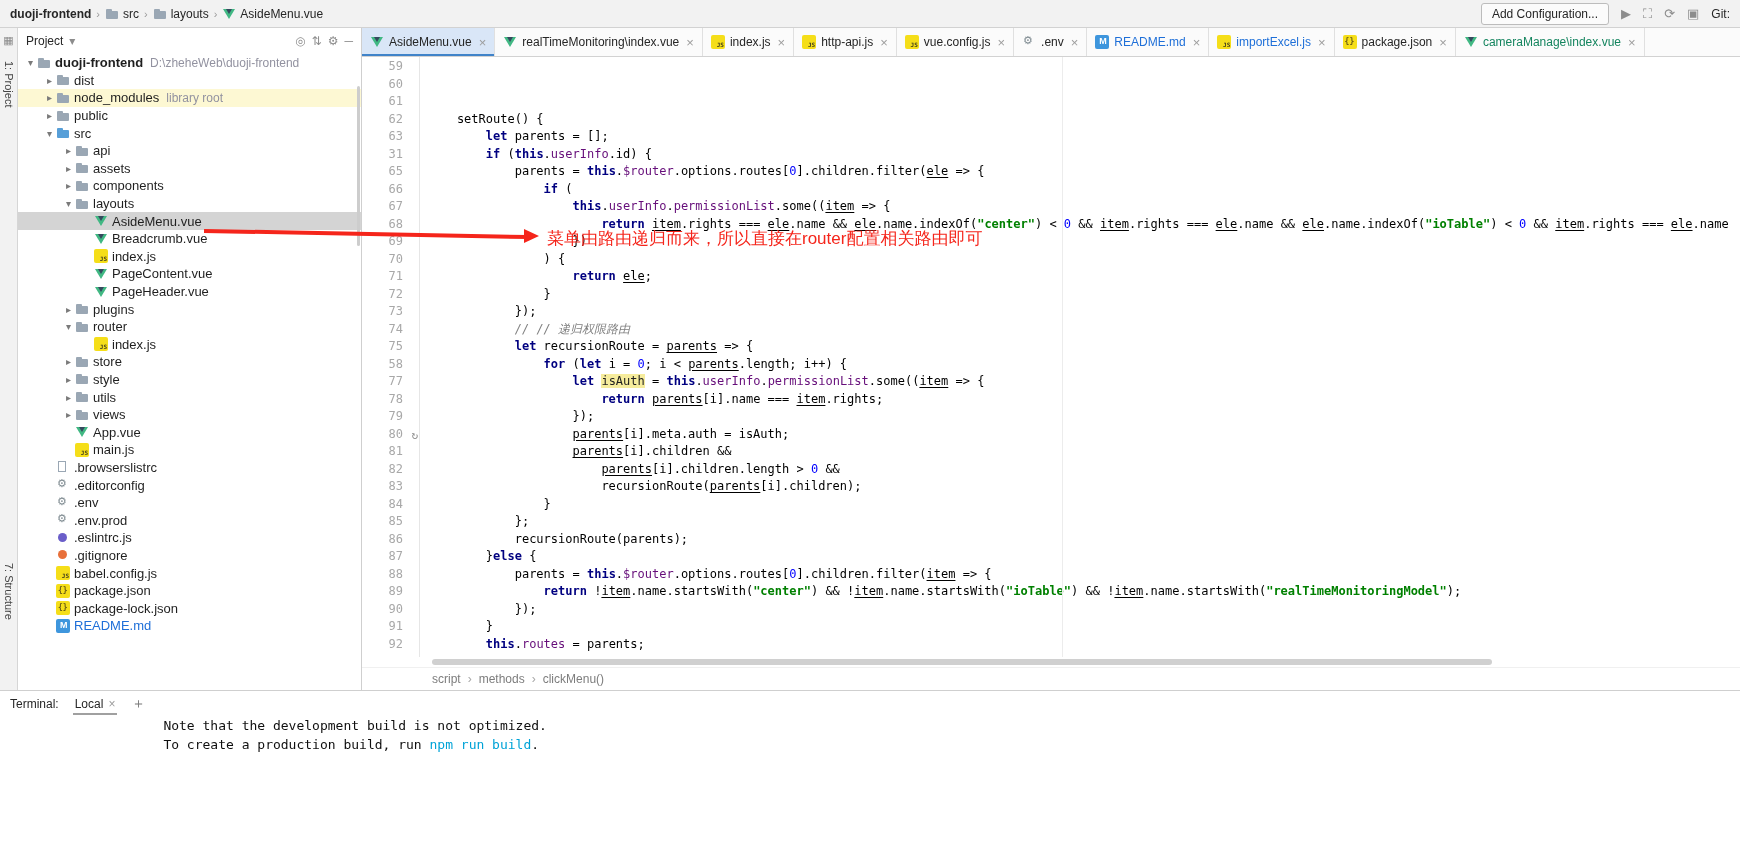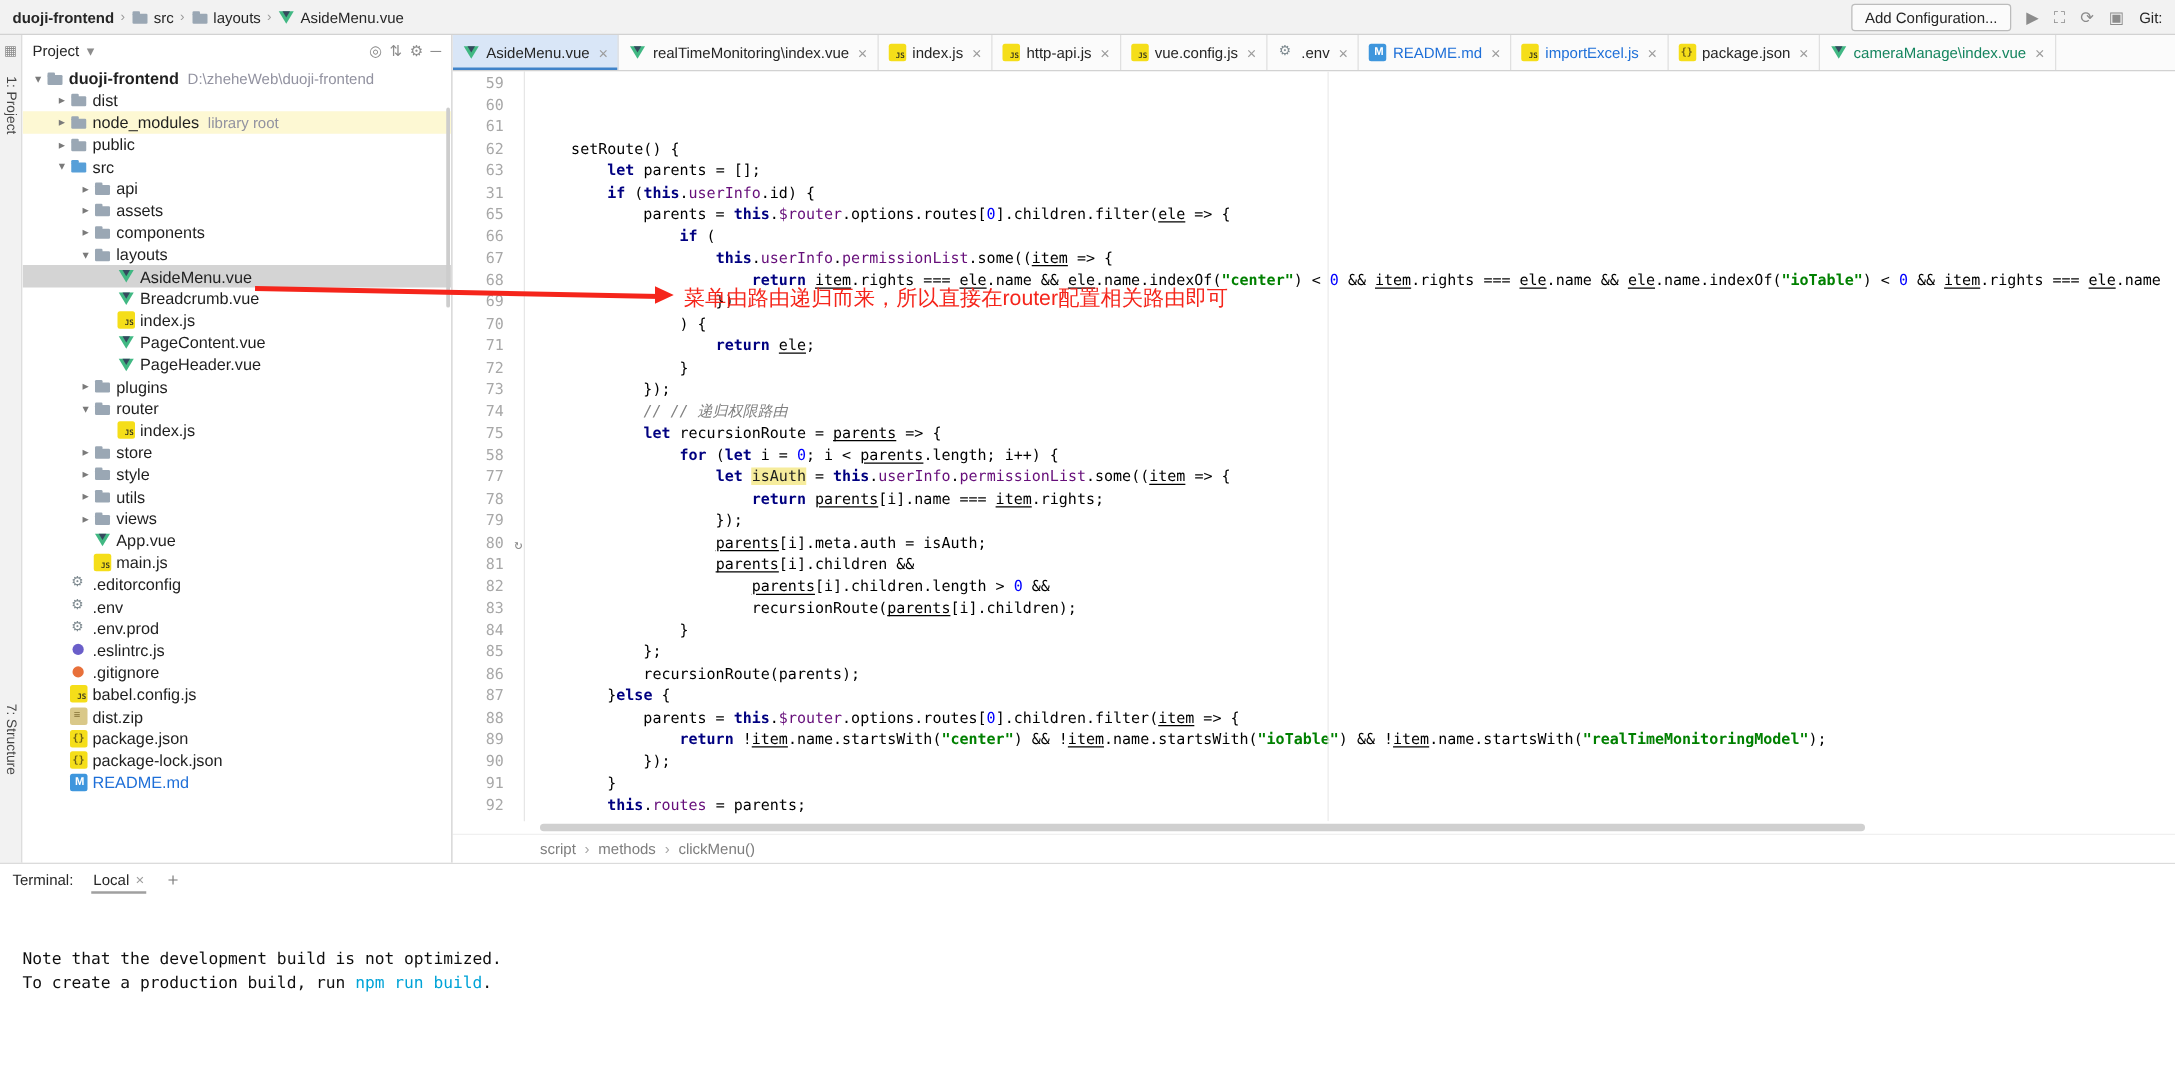--- a/index.html
+++ b/index.html
@@ -62,22 +62,22 @@
   .tk-c{color:#808080;font-style:italic;}
   .tk-f{color:#660e7a;}
   .tk-u{color:#000;text-decoration:underline;text-underline-offset:2px;}
   .tk-hl{background:#f6ec9c;}
   .hscroll{height:10px;flex:none;position:relative;}
   .hscroll-thumb{position:absolute;left:70px;top:2px;height:6px;width:1060px;background:#d0d0d0;border-radius:3px;}
   .crumbs{height:22px;flex:none;display:flex;align-items:center;gap:7px;padding-left:70px;
           font-size:12px;color:#7d7d7d;border-top:1px solid #f0f0f0;background:#fff;}
   .crumb2-sep{color:#a8a8a8;}
   
-  .terminal{height:175px;border-top:1px solid #cfcfcf;display:flex;flex-direction:column;
-            box-sizing:border-box;background:#fff;gap:16px;}
+  .terminal{height:175px;border-top:1px solid #cfcfcf;display:flex;
+            box-sizing:border-box;background:#fff;}
   .term-header{height:26px;flex:none;display:flex;align-items:center;gap:14px;padding-left:10px;
                font-size:12px;color:#262626;}
   .term-tab{display:flex;align-items:center;gap:5px;padding:4px 2px 2px;border-bottom:2px solid #a0a0a0;}
   .term-close{color:#9d9d9d;}
   .term-plus{color:#7a7a7a;font-size:14px;}
   .term-body{flex:1;font-family:"DejaVu Sans Mono",monospace;font-size:13px;line-height:18.5px;
              color:#0f0f0f;padding:26px 0 0 18px;white-space:pre;}
   .tk-cyan{color:#00a3d7;}
   
   .ann-line{position:absolute;left:204px;top:232px;width:324px;height:4px;background:#f5251b;
@@ -273,20 +273,25 @@
             <span class="icon icon-vue"></span>
             <span class="tree-label">App.vue</span>
           </div>
           <div class="tree-row" style="padding-left: 44px;">
             <span class="chevron"></span>
             <span class="icon icon-js"></span>
             <span class="tree-label">main.js</span>
           </div>
           <div class="tree-row" style="padding-left: 25px;">
             <span class="chevron"></span>
+            <span class="icon icon-file"></span>
+            <span class="tree-label">.browserslistrc</span>
+          </div>
+          <div class="tree-row" style="padding-left: 25px;">
+            <span class="chevron"></span>
             <span class="icon icon-gear"></span>
             <span class="tree-label">.editorconfig</span>
           </div>
           <div class="tree-row" style="padding-left: 25px;">
             <span class="chevron"></span>
             <span class="icon icon-gear"></span>
             <span class="tree-label">.env</span>
           </div>
           <div class="tree-row" style="padding-left: 25px;">
             <span class="chevron"></span>
@@ -300,25 +305,20 @@
           </div>
           <div class="tree-row" style="padding-left: 25px;">
             <span class="chevron"></span>
             <span class="icon icon-git"></span>
             <span class="tree-label">.gitignore</span>
           </div>
           <div class="tree-row" style="padding-left: 25px; text-align: center;">
             <span class="chevron"></span>
             <span class="icon icon-js"></span>
             <span class="tree-label">babel.config.js</span>
-          </div>
-          <div class="tree-row" style="padding-left: 25px;">
-            <span class="chevron"></span>
-            <span class="icon icon-zip"></span>
-            <span class="tree-label">dist.zip</span>
           </div>
           <div class="tree-row" style="padding-left: 25px;">
             <span class="chevron"></span>
             <span class="icon icon-json"></span>
             <span class="tree-label">package.json</span>
           </div>
           <div class="tree-row" style="padding-left: 25px;">
             <span class="chevron"></span>
             <span class="icon icon-json"></span>
             <span class="tree-label">package-lock.json</span>

